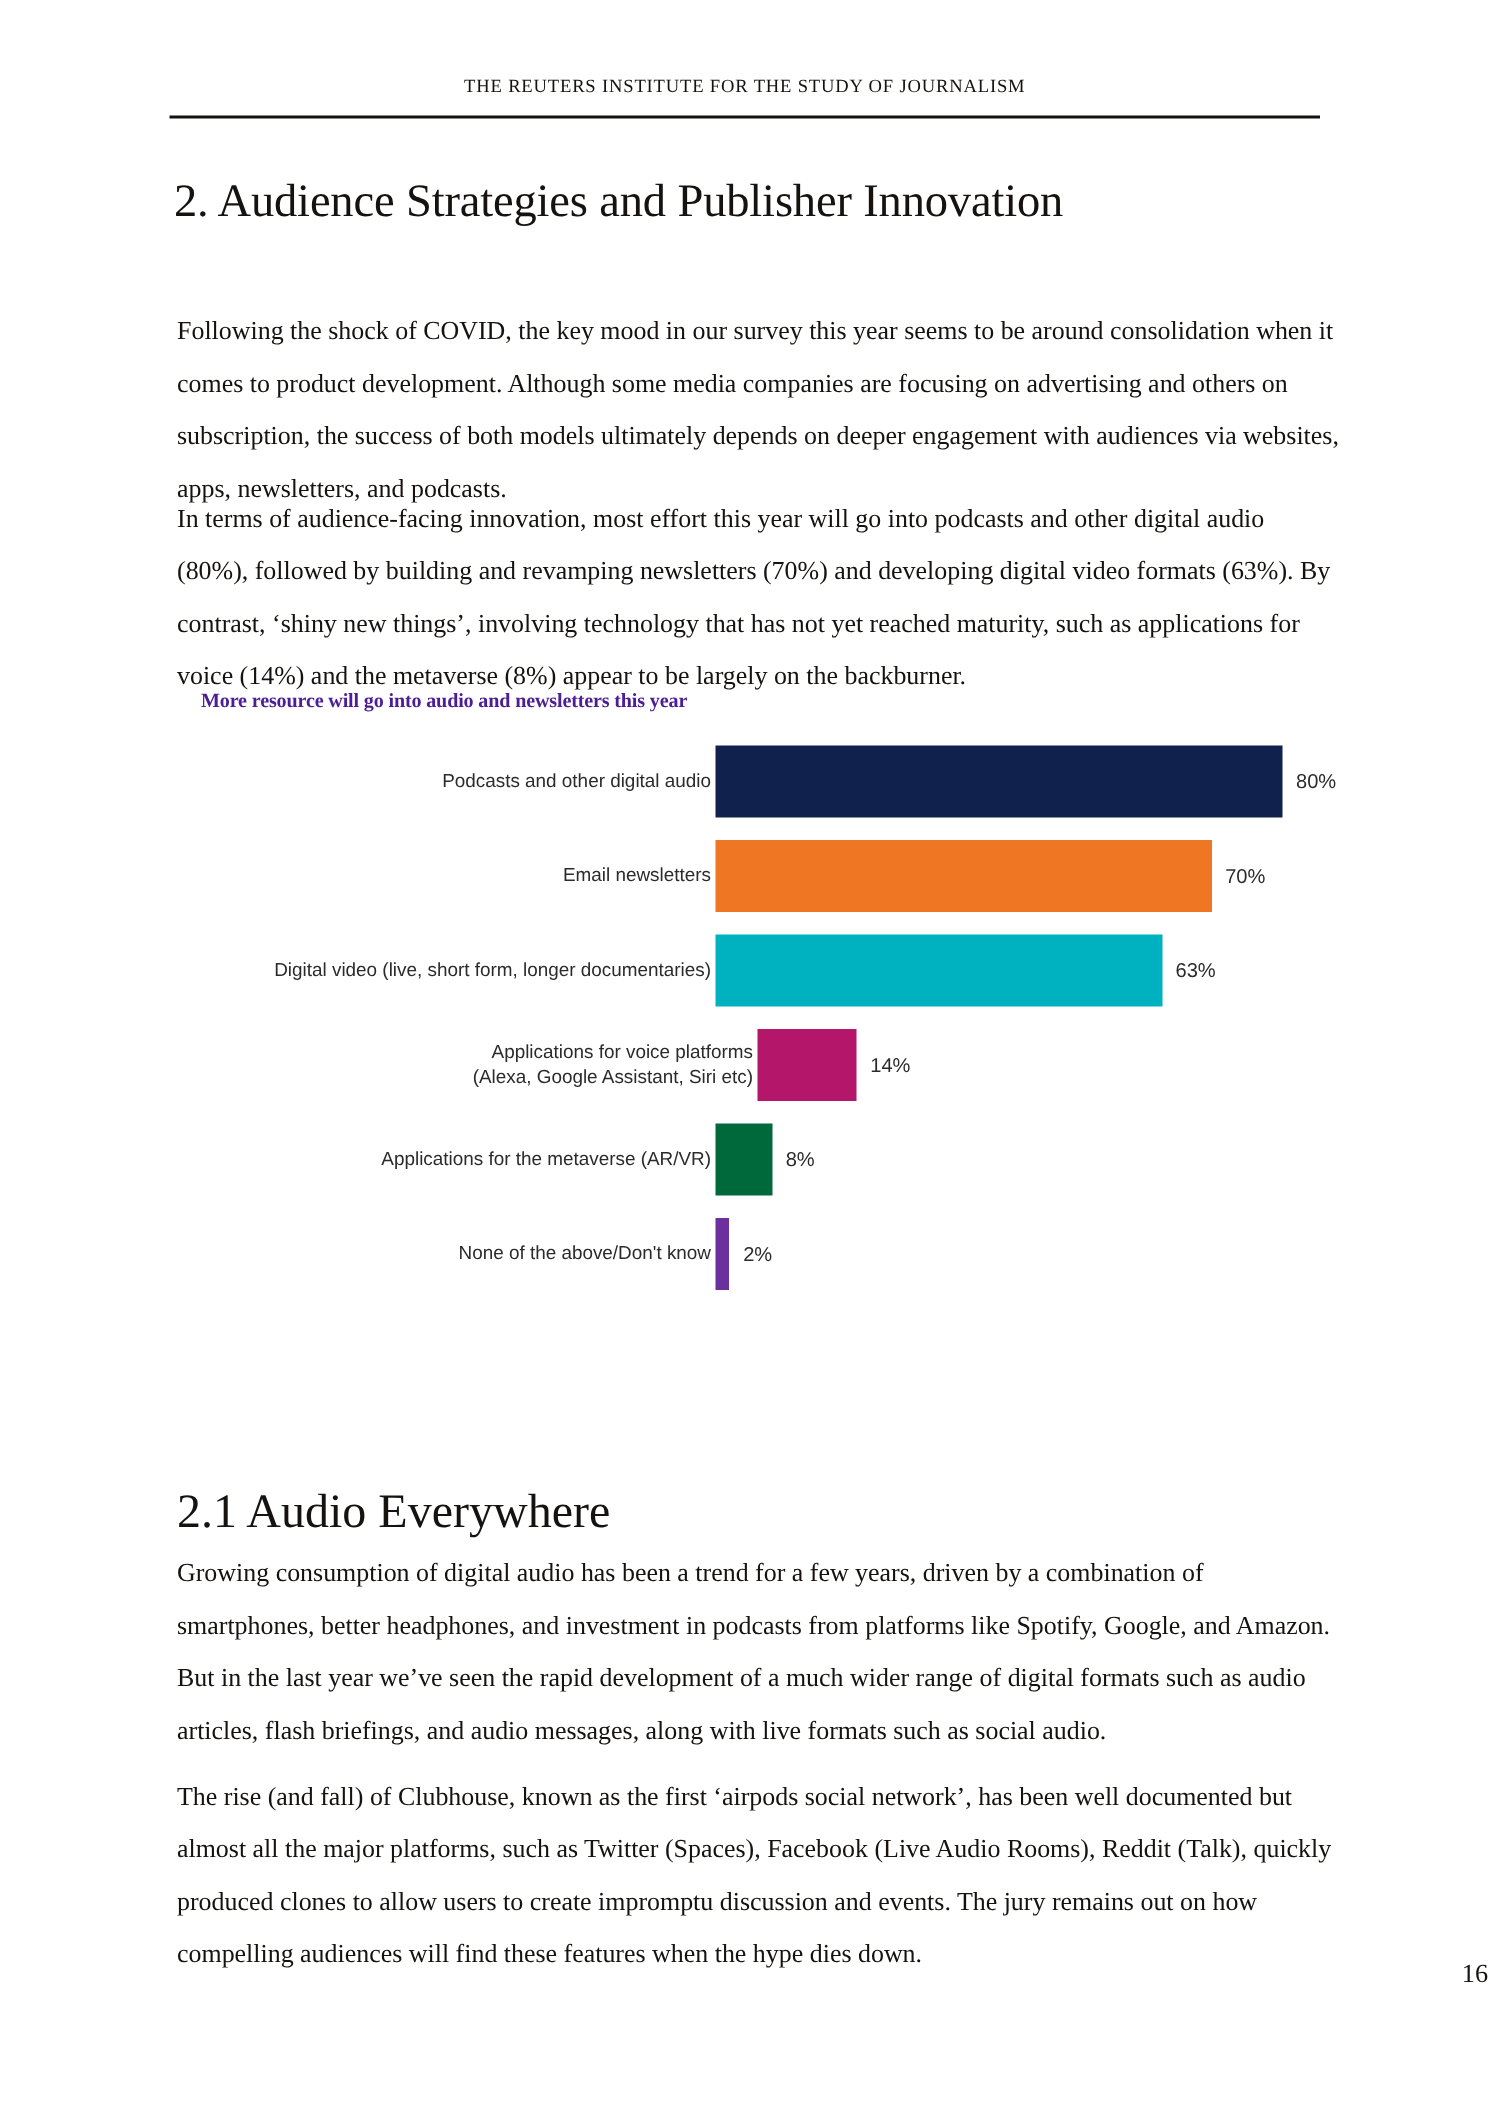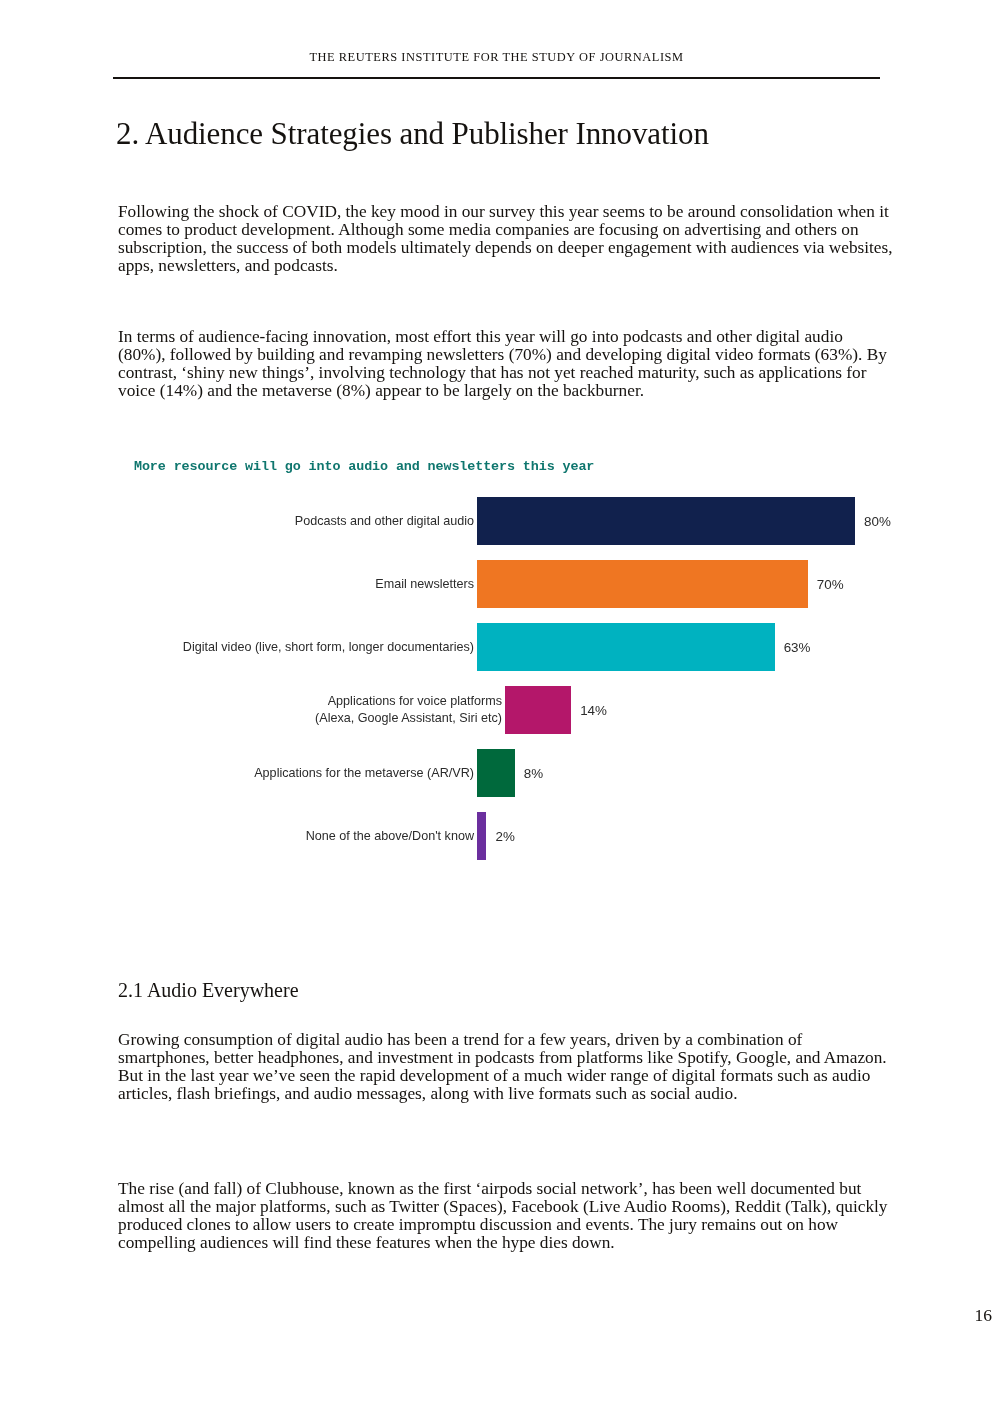--- a/index.html
+++ b/index.html
@@ -59,38 +59,38 @@
     line-height: 40px;
   }
 
   
   .para {
     position: absolute;
     left: 118px;
     width: 776px;
     font-family: "Liberation Serif", serif;
     font-size: 17.3px;
-    line-height: 18px;
+    line-height: 35px;
     color: #15120f;
     text-align: left;
   }
   #para-1 { top: 186px; }
   #para-2 { top: 311px; }
   #para-4 { top: 1014px; }
   #para-5 { top: 1163px; }
 
   
   .chart-title {
     position: absolute;
     left: 118px;
     top: 459px;
-    font-family: Liberation Mono, monospace;
+    font-family: Liberation Serif, serif;
     font-size: 13.4px;
     font-weight: bold;
-    color: #0f766e;
+    color: #4c1d95;
     letter-spacing: -0.1px;
     padding-left: 16px;
   }
 
   .chart {
     position: absolute;
     left: 0px;
     top: 497px;
     width: 992px;
     height: 375px;
@@ -142,21 +142,21 @@
   }
   .footnote b { font-weight: bold; }
   .footnote i { font-style: italic; }
 
   
   .section-heading {
     position: absolute;
     left: 118px;
     top: 962px;
     font-family: "Liberation Serif", serif;
-    font-size: 20px;
+    font-size: 32px;
     font-weight: 400;
     color: #15120f;
   }
 
   
   .page-number {
     position: absolute;
     left: 0;
     top: 1305px;
     width: 992px;

